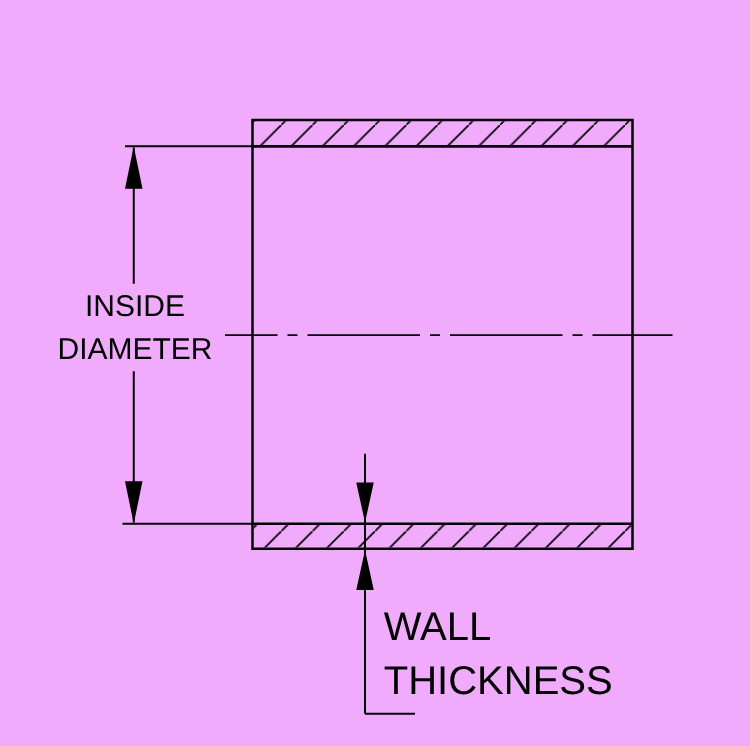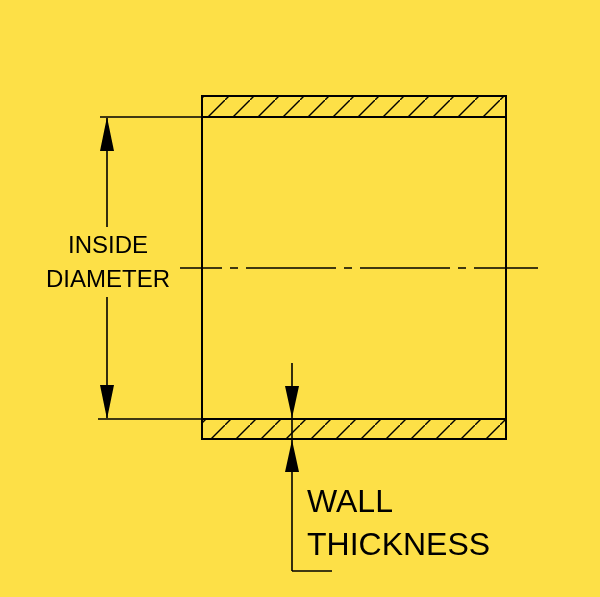--- a/index.html
+++ b/index.html
@@ -1,16 +1,16 @@
 <!DOCTYPE html>
 <html><head>
 <meta charset="utf-8">
 <style>
   html,body{margin:0;padding:0;background:#ffffff;}
-  .page{position:relative;width:600px;height:597px;background:#fde047;font-family:"Liberation Sans",sans-serif;overflow:hidden;}
+  .page{position:relative;width:600px;height:597px;background:#f0abfc;font-family:"Liberation Sans",sans-serif;overflow:hidden;}
   svg text{fill:#000000;}
 </style>
 </head>
 <body>
 
 <div class="page">
 <svg width="600" height="597" viewBox="0 0 600 597">
   <defs>
     <pattern id="hatch" patternUnits="userSpaceOnUse" width="25" height="25">
       <path d="M-5,30 L30,-5" stroke="#000000" stroke-width="1.4" fill="none"></path>

